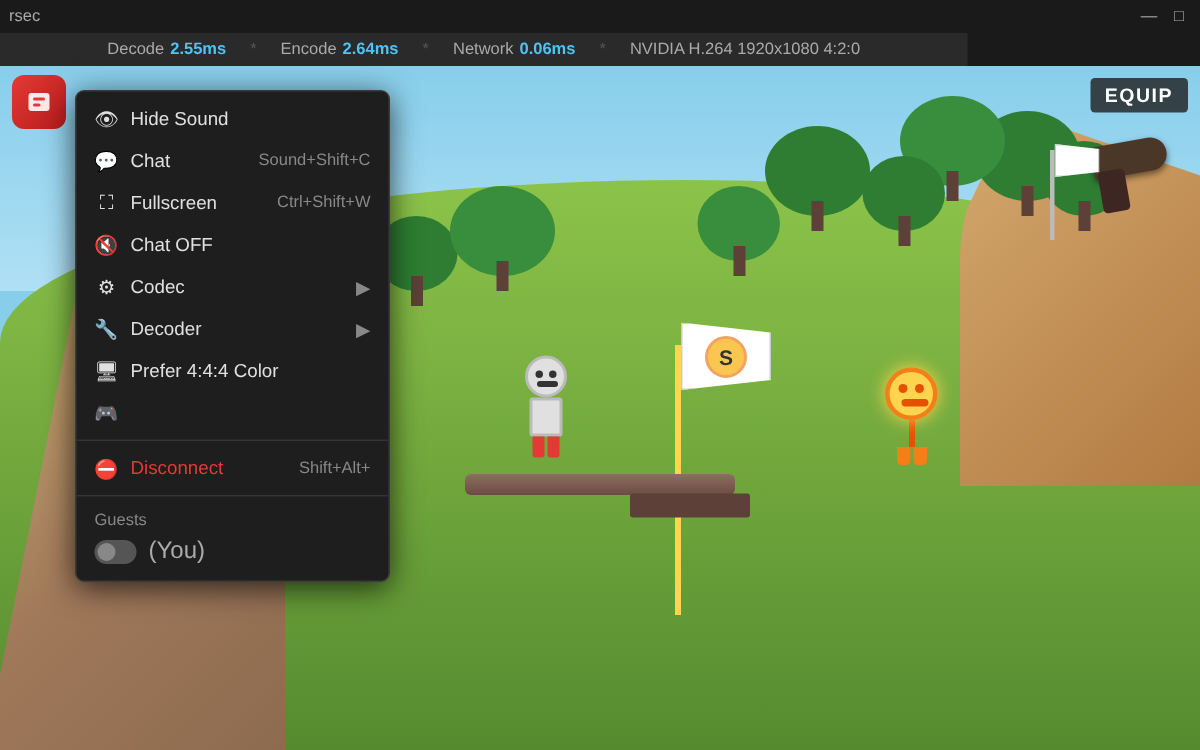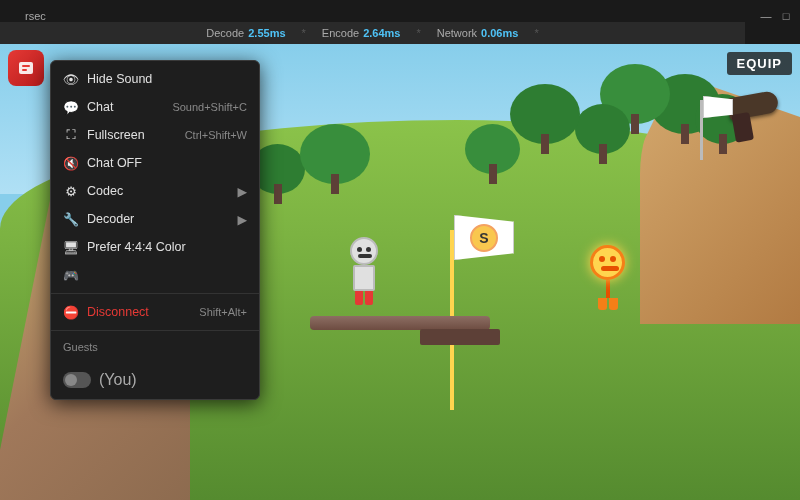--- a/index.html
+++ b/index.html
@@ -12,26 +12,25 @@
       position: relative;
       background: #1a1a1a;
     }
 
     
     #titlebar {
       width: 800px;
       height: 22px;
       background: #1a1a1a;
       display: flex;
-      align-items: flex-end;
+      align-items: center;
       justify-content: space-between;
       position: absolute;
       top: 0; left: 0;
       z-index: 100;
-      padding-left: 19px;
     }
     #titlebar-left {
       display: flex;
       align-items: center;
       padding-left: 6px;
     }
     #titlebar-controls {
       display: flex;
       align-items: center;
       gap: 8px;
@@ -43,21 +42,21 @@
       display: flex;
       align-items: center;
       justify-content: center;
       color: #aaa;
       font-size: 11px;
       cursor: pointer;
     }
 
     
     #statsbar {
-      width: 745px;
+      width: 645px;
       height: 22px;
       background: #2a2a2a;
       display: flex;
       align-items: center;
       justify-content: center;
       gap: 16px;
       position: absolute;
       top: 22px; left: 0;
       z-index: 100;
       color: #aaa;
@@ -231,21 +230,21 @@
       margin: 4px 0;
     }
 
     
     #guests-section {
       padding: 6px 12px;
     }
     #guests-label {
       color: #888;
       font-size: 11px;
-      margin-bottom: 18px;
+      margin-bottom: 6px;
     }
     #guest-item {
       display: flex;
       align-items: center;
       gap: 8px;
     }
     #guest-avatar {
       width: 28px;
       height: 16px;
       background: #555;
@@ -289,20 +288,23 @@
   <div class="stat-item">
     <span>Encode</span>
     <span class="stat-value">2.64ms</span>
   </div>
   <span class="stat-divider">*</span>
   <div class="stat-item">
     <span>Network</span>
     <span class="stat-value">0.06ms</span>
   </div>
   <span class="stat-divider">*</span>
+  <div class="stat-item">
+    <span style="color:#aaa;">NVIDIA H.264 1920x1080 4:2:0</span>
+  </div>
 </div>
 
 <div id="game-bg">
 
   <div class="sky-bg"></div>
 
   <div class="terrain-main"></div>
 
   <div class="terrain-cliff-left"></div>
   <div class="terrain-cliff-right"></div>

